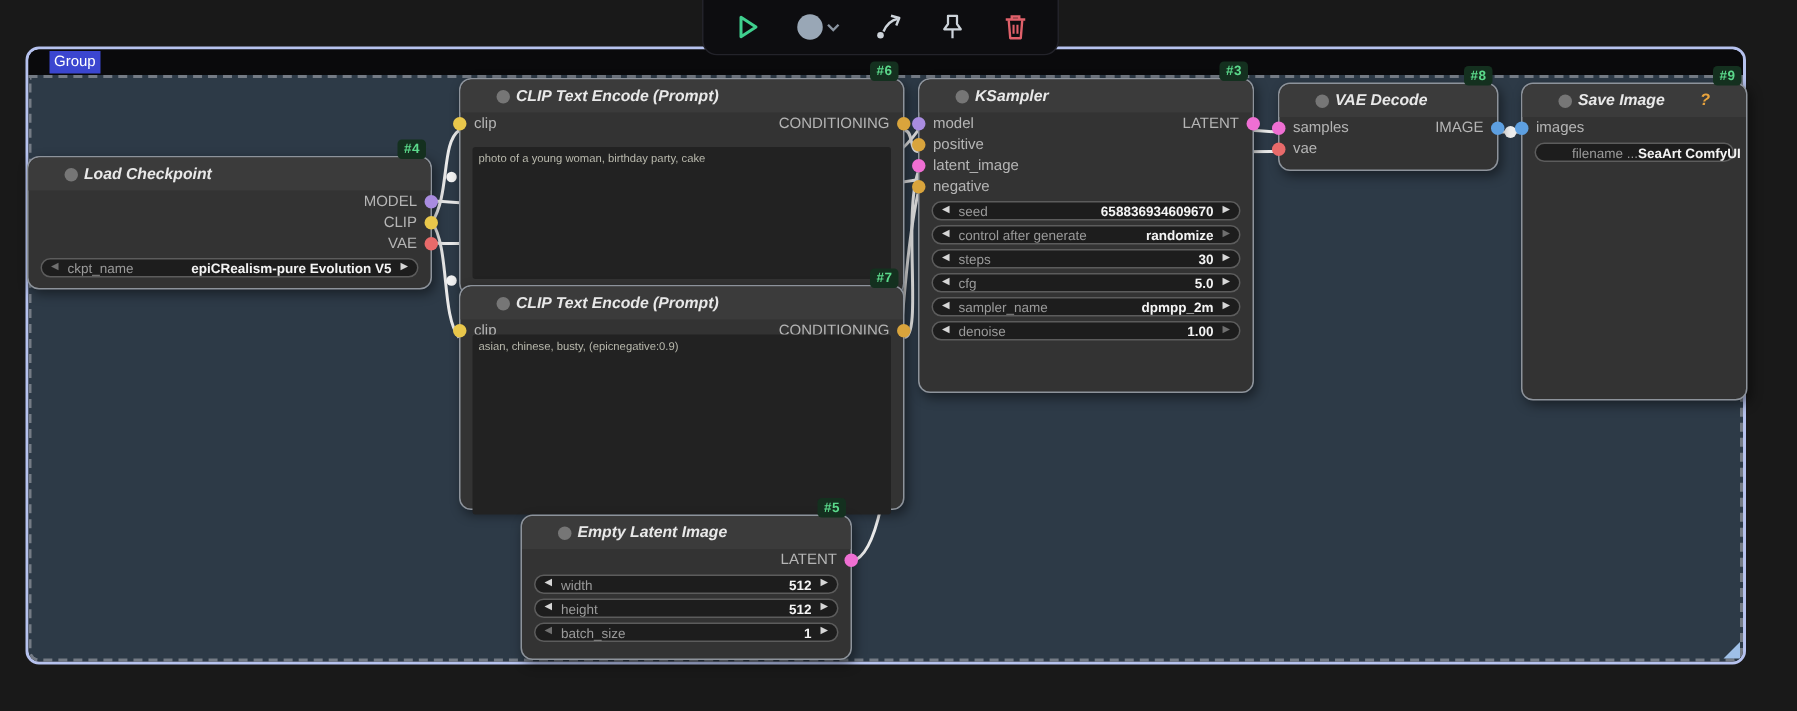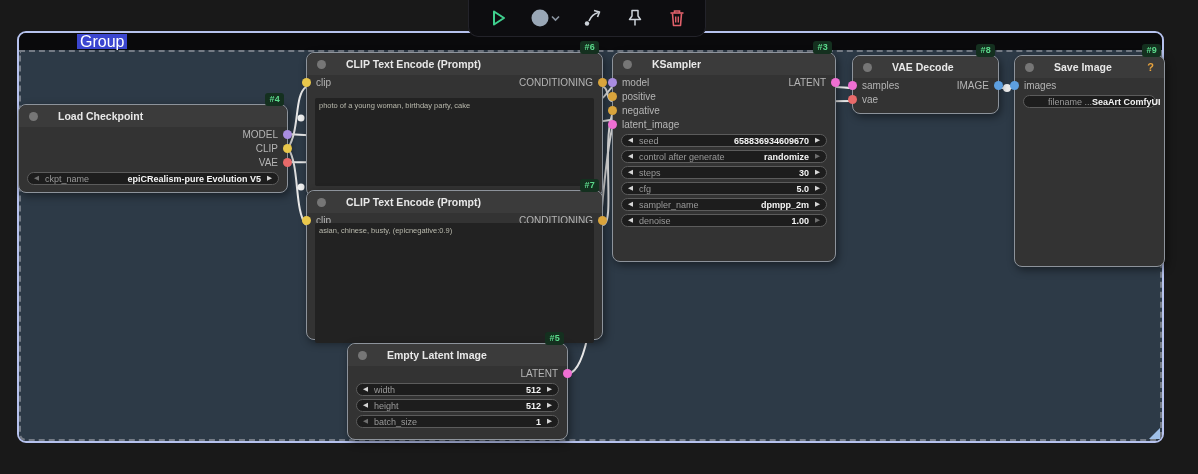--- a/index.html
+++ b/index.html
@@ -7,44 +7,44 @@
     width:1198px;height:474px;position:relative;overflow:hidden;
     background:#191919;
     font-family:"Liberation Sans", sans-serif;
     -webkit-font-smoothing:antialiased;
   }
   
   .group{position:absolute;left:17px;top:31px;width:1147px;height:412px;
     border:2px solid #b6c2ee;border-radius:9px;z-index:1;box-sizing:border-box;}
   .group-header{height:17px;background:#0a0a0c;border-radius:7px 7px 0 0;
     display:flex;align-items:center;padding-left:14px;}
-  .group-title{font-size:16px;line-height:15px;color:#ffffff;background:#3b46d0;
-    padding:0 3px;font-weight:400;margin-left:44px;}
+  .group-title{font-size:10px;line-height:15px;color:#ffffff;background:#3b46d0;
+    padding:0 3px;font-weight:400;}
   .group-body{position:absolute;top:17px;left:0;right:0;bottom:0;background:#2d3a47;
     border:2px dashed #747b85;border-radius:0 0 7px 7px;box-sizing:border-box;}
   .group-resize{position:absolute;right:2px;bottom:2px;width:0;height:0;
     border-bottom:11px solid #9fc0e8;border-left:11px solid transparent;}
   
   .toolbar{position:absolute;left:468px;top:0;width:238px;height:37px;z-index:9;
     background:#0d0d10;border-radius:0 0 10px 10px;border:1px solid #23232a;border-top:none;
     display:flex;align-items:center;justify-content:center;gap:14px;box-sizing:border-box;}
   .tbtn{background:none;border:none;padding:2px 4px;cursor:pointer;display:flex;align-items:center;}
   
   .wires{position:absolute;left:0;top:0;z-index:2;pointer-events:none;}
   .wire{fill:none;stroke:#e9e9e9;stroke-width:2;}
   .linkdot{fill:#f2f2f2;}
   
   .node{position:absolute;z-index:3;background:#333333;border:1px solid #8d939b;
     border-radius:8px;box-sizing:border-box;box-shadow:2px 3px 8px rgba(0,0,0,.45);
     font-size:10px;color:#cccccc;}
   .badge{position:absolute;top:-12px;right:3px;background:#14301f;color:#5bd98b;
     font-size:9px;font-weight:700;padding:0 4px;height:13px;line-height:13px;
     border-radius:3px;letter-spacing:.3px;}
-  .ntitle{height:22px;display:flex;align-items:center;gap:20px;padding:0 10px;
-    background:#3b3b3b;border-radius:8px 8px 0 0;}
+  .ntitle{height:22px;display:flex;align-items:center;gap:4px;padding:0 24px;
+    background:#3b3b3b;border-radius:8px 8px 0 0;font-style:italic;}
   .cdot{width:9px;height:9px;border-radius:50%;background:#767676;flex:0 0 auto;}
   .ttext{color:#e8e8e8;font-size:10.5px;font-weight:700;white-space:nowrap;}
   .thelp{margin-left:auto;color:#e8a33d;font-weight:700;font-size:11px;}
   .srow{position:relative;height:14px;display:flex;align-items:center;padding:0 9px;}
   .srow.rj{justify-content:flex-end;}
   .srow.both{justify-content:space-between;}
   .slabel{color:#b5b5b5;font-size:10px;white-space:nowrap;}
   .port{position:absolute;width:9px;height:9px;border-radius:50%;top:2.5px;}
   .port.in{left:-5px;} .port.out{right:-5px;}
   .p-purple{background:#a98ce0;} .p-yellow{background:#e9c74b;} .p-orange{background:#d9a43c;}
@@ -190,26 +190,26 @@
     <span class="port in p-purple"></span>
     <span class="slabel">model</span>
     <span class="slabel">LATENT</span>
     <span class="port out p-pink"></span>
   </div>
   <div class="srow">
     <span class="port in p-orange"></span>
     <span class="slabel">positive</span>
   </div>
   <div class="srow">
+    <span class="port in p-pink"></span>
+    <span class="slabel">latent_image</span>
+  </div>
+  <div class="srow">
     <span class="port in p-orange"></span>
     <span class="slabel">negative</span>
-  </div>
-  <div class="srow">
-    <span class="port in p-pink"></span>
-    <span class="slabel">latent_image</span>
   </div>
   <div class="widgets">
     <div class="widget">
       <span class="warr">◀</span>
       <span class="wlabel">seed</span>
       <span class="wvalue">658836934609670</span>
       <span class="warr">▶</span>
     </div>
     <div class="widget">
       <span class="warr">◀</span>

